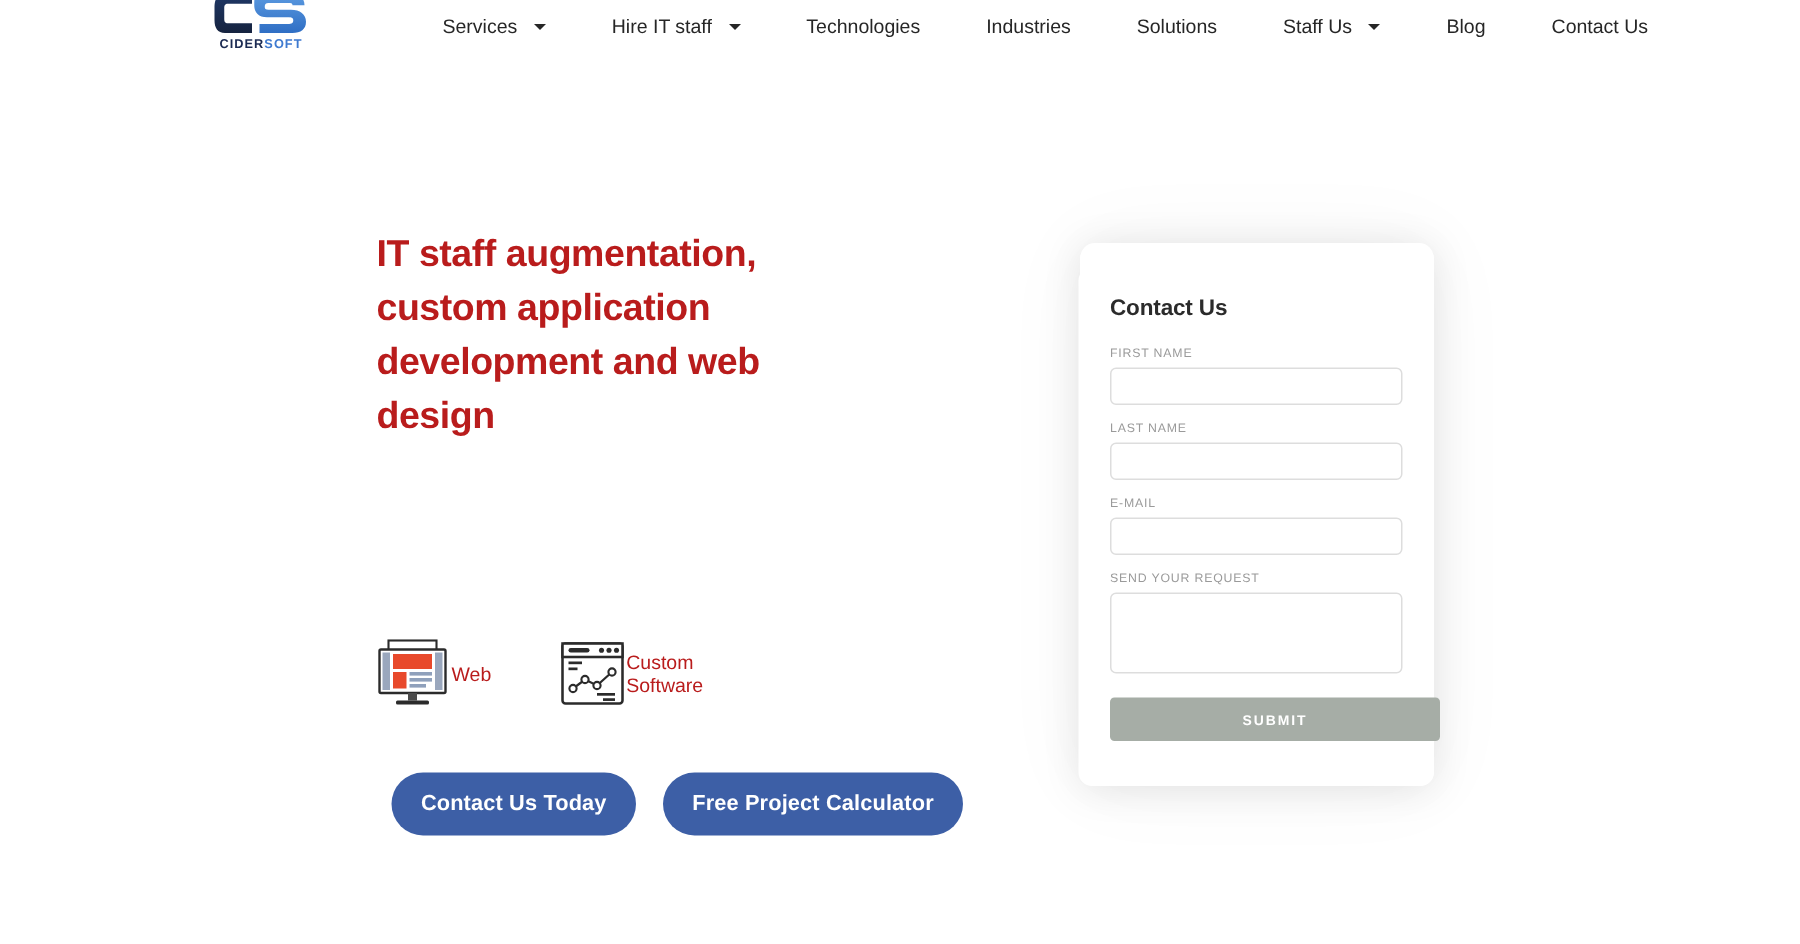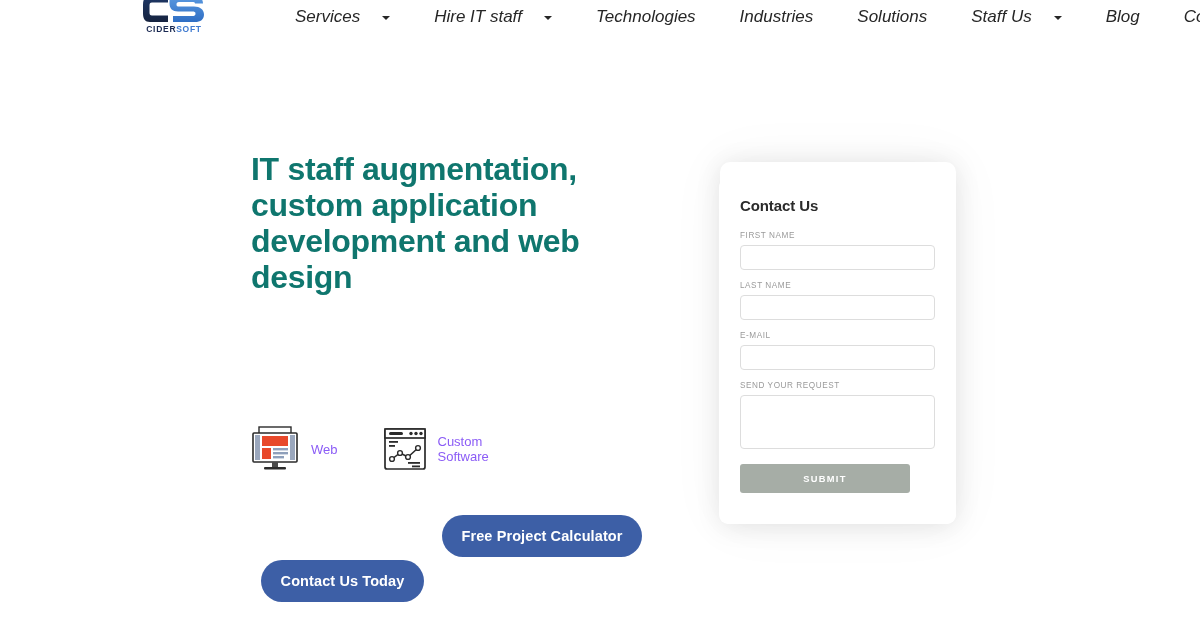--- a/index.html
+++ b/index.html
@@ -33,27 +33,26 @@
   .logo-text .t1 { color: #1b2a52; }
   .logo-text .t2 { color: #3f7ad0; }
 
   .nav {
     position: absolute;
     left: 295px; top: 0;
     height: 34px;
     display: flex; align-items: center;
   }
   .nav-item {
-    display: flex; align-items: center; gap: 22px;
-    font-size: 17px; color: #262626;
+    display: flex; align-items: center; gap: 11px;
+    font-size: 13px; color: #262626;
     padding: 0 0;
     margin-right: 44px;
     cursor: pointer;
     white-space: nowrap;
-    font-style: italic;
   }
   .nav-item:last-child { margin-right: 0; }
   .chev {
     width: 0; height: 0;
     border-left: 4px solid transparent;
     border-right: 4px solid transparent;
     border-top: 4.5px solid #262626;
     display: inline-block;
     position: relative; top: 1px;
   }
@@ -72,24 +71,24 @@
     width: 1200px;
     height: 581px;
     background: #ffffff;
   }
   .hero-left {
     position: absolute;
     left: 251px; top: 117px;
     width: 420px;
   }
   .hero-title {
-    font-size: 32px;
+    font-size: 25px;
     font-weight: bold;
     line-height: 36px;
-    color: #0f766e;
+    color: #b91c1c;
     letter-spacing: -0.3px;
     margin: 0;
     width: 330px;
   }
   .hero-sub {
     margin: 28px 0 0 0;
     font-size: 13.6px;
     line-height: 22px;
     color: #4a4a4a;
     width: 405px;
@@ -101,22 +100,22 @@
     display: flex;
     align-items: center;
   }
   .feature {
     display: flex; align-items: center;
   }
   .feature-icon { flex: 0 0 auto; line-height: 0; }
   .feature-label {
     font-size: 13px;
     line-height: 15px;
-    color: #8b5cf6;
-    margin-left: 12px;
+    color: #b91c1c;
+    margin-left: 2px;
     white-space: pre-line;
   }
   .f-gap1 { width: 34px; }
   .f-gap2 { width: 12px; }
 
   .cta-row {
     position: absolute;
     left: 261px; top: 481px;
     display: flex;
   }
@@ -126,21 +125,21 @@
     color: #ffffff;
     font-family: "Liberation Sans", sans-serif;
     font-size: 14.5px;
     font-weight: bold;
     border-radius: 21px;
     height: 42px;
     display: flex; align-items: center; justify-content: center;
     cursor: pointer;
     letter-spacing: 0.1px;
   }
-  .btn-primary { width: 163px; margin-top: 45px; }
+  .btn-primary { width: 163px; }
   .btn-secondary { width: 200px; margin-left: 18px; }
 
   
   .card-shadow {
     position: absolute;
     left: 720px; top: 128px;
     width: 236px; height: 362px;
     border-radius: 10px;
     background: #ffffff;
     box-shadow: 0 2px 26px rgba(0,0,0,0.10), 0 0 60px rgba(0,0,0,0.045);
@@ -186,21 +185,21 @@
     background: #ffffff;
     margin-bottom: 11px;
     outline: none;
     resize: none;
     font-family: "Liberation Sans", sans-serif;
     font-size: 11px;
     padding: 5px 7px;
     color: #333;
   }
   .submit-btn {
-    width: 170px; height: 29px;
+    width: 220px; height: 29px;
     background: #a6ada6;
     border: none;
     border-radius: 3px;
     color: #ffffff;
     font-family: "Liberation Sans", sans-serif;
     font-size: 9.3px;
     font-weight: bold;
     letter-spacing: 1.3px;
     cursor: pointer;
   }

